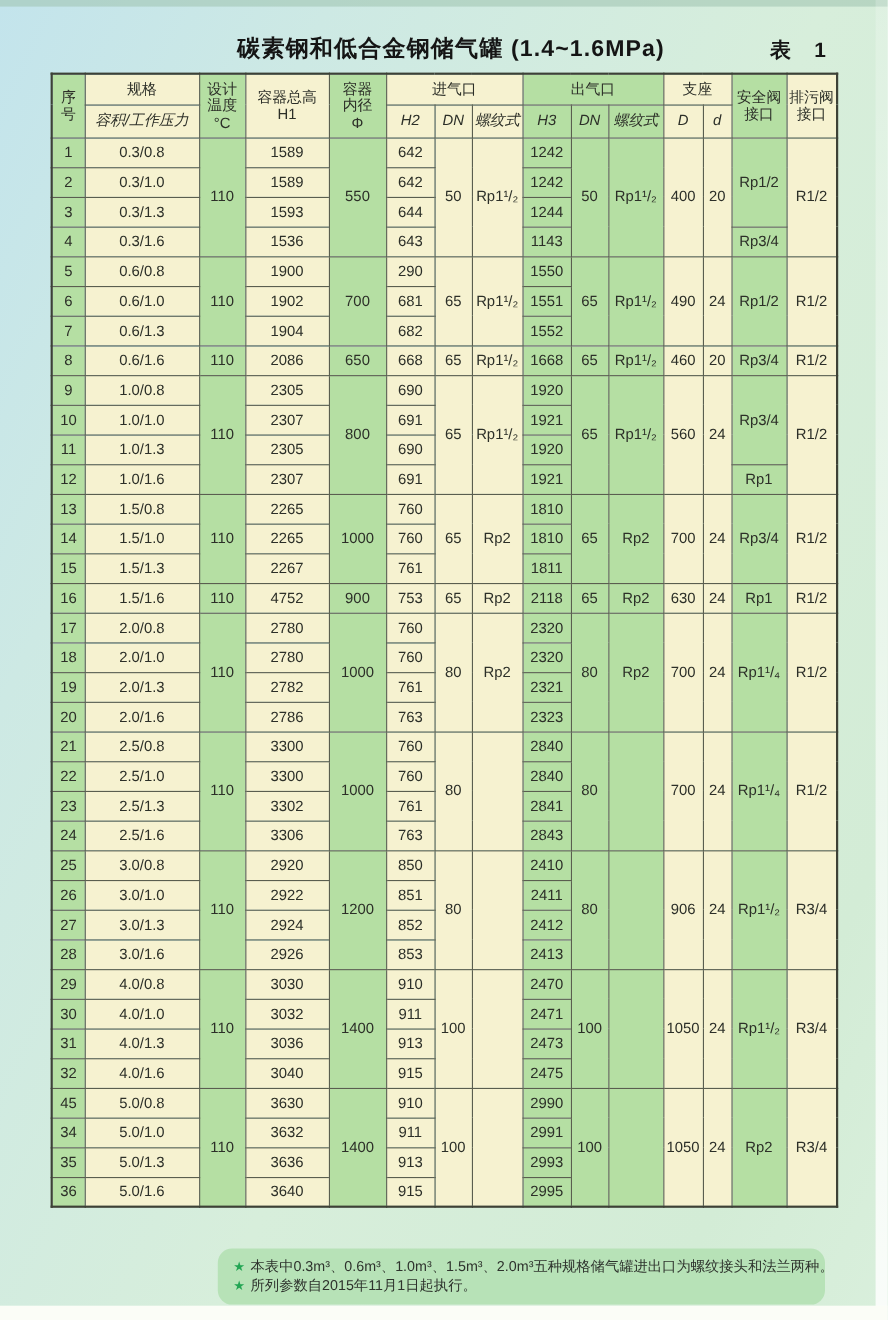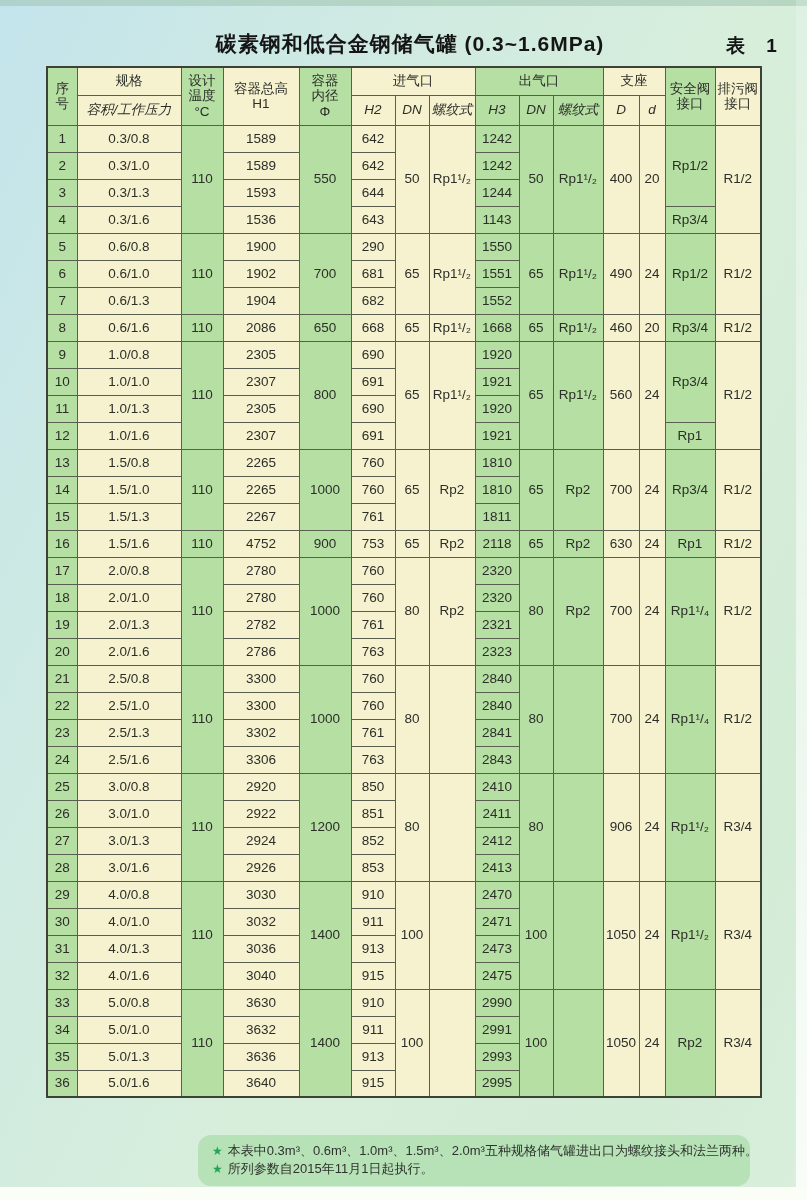--- a/index.html
+++ b/index.html
@@ -8,21 +8,21 @@
     font-family:"Liberation Sans","DejaVu Sans",sans-serif;
     background:linear-gradient(115deg,#c3e4ec 0%,#cde9e4 22%,#d7eedb 55%,#d3ecd6 85%,#d9efdc 100%);
   }
   .top-edge{position:absolute;top:0;left:0;right:0;height:6px;background:#9fc2ae;opacity:.55;}
   .right-edge{position:absolute;top:0;right:0;width:11px;height:100%;
     background:linear-gradient(to bottom,rgba(255,255,255,.2),rgba(255,255,255,.85));}
   .bottom-edge{position:absolute;bottom:0;left:0;right:0;height:13px;background:#fbfdf7;}
 
   .title{position:absolute;top:30px;left:60px;width:700px;text-align:center;
     font-size:21px;font-weight:bold;color:#151515;letter-spacing:1px;}
-  .table-label{position:absolute;top:33px;left:700px;font-size:19px;font-weight:bold;color:#151515;letter-spacing:8px;margin-left:26px;}
+  .table-label{position:absolute;top:33px;left:700px;font-size:19px;font-weight:bold;color:#151515;letter-spacing:8px;}
 
   table.spec{position:absolute;left:46px;top:66px;border-collapse:collapse;table-layout:fixed;
     border:2px solid #3d4136;}
   table.spec th,table.spec td{
     border:1px solid #5a5e4f;text-align:center;vertical-align:middle;
     padding:0 1px;font-size:13.5px;font-weight:normal;color:#2c2f28;
     white-space:pre-line;line-height:1.15;overflow:hidden;}
   table.spec thead th{font-size:13.5px;}
   table.spec thead tr.hr1{height:28px;}
   table.spec thead tr.hr2{height:30px;font-style:italic;}
@@ -33,21 +33,21 @@
   .notes{position:absolute;left:198px;top:1135px;width:552px;box-sizing:border-box;
     background:#b7e2b7;border-radius:13px;padding:7px 12px 8px 14px;}
   .note-line{font-size:13px;line-height:18px;color:#2e332d;white-space:nowrap;}
   .note-line .star{color:#23a553;margin-right:5px;font-size:12px;}
 </style>
 </head>
 <body>
 
 <div class="top-edge"></div>
 
-<div class="title">碳素钢和低合金钢储气罐 (0.3~1.6MPa)</div>
+<div class="title">碳素钢和低合金钢储气罐 (1.4~1.6MPa)</div>
 <div class="table-label">表 1</div>
 
 <table class="spec">
   <colgroup>
     <col style="width:30px">
       <col style="width:104px">
       <col style="width:42px">
       <col style="width:76px">
     <col style="width:52px">
       <col style="width:44px">
@@ -415,21 +415,21 @@
         <td class="g">2473</td>
       </tr>
       <tr>
         <td class="g">32</td>
         <td class="c">4.0/1.6</td>
         <td class="c">3040</td>
         <td class="c">915</td>
         <td class="g">2475</td>
       </tr>
       <tr>
-        <td class="g">33</td>
+        <td class="g">45</td>
         <td class="c">5.0/0.8</td>
         <td class="g" rowspan="4">110</td>
         <td class="c">3630</td>
         <td class="g" rowspan="4">1400</td>
         <td class="c">910</td>
         <td class="c" rowspan="4">100</td>
         <td class="c" rowspan="4"></td>
         <td class="g">2990</td>
         <td class="g" rowspan="4">100</td>
         <td class="g" rowspan="4"></td>

